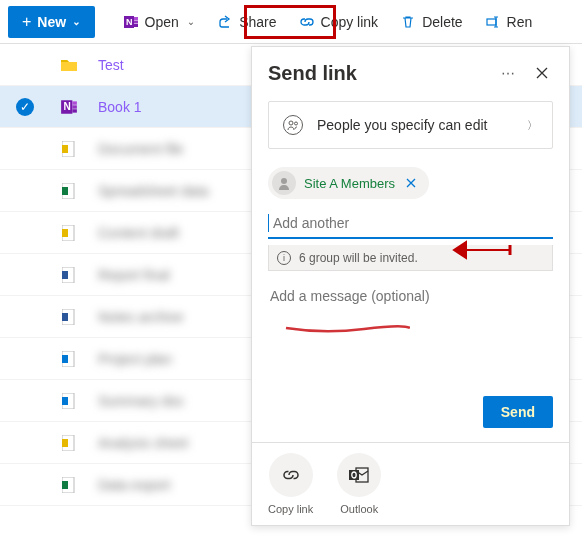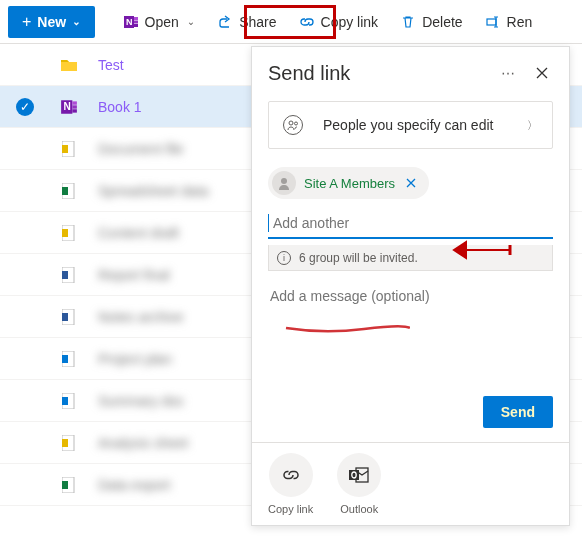--- a/index.html
+++ b/index.html
@@ -25,25 +25,25 @@
   .radio.checked { border: none; background: #0078d4; color:#fff;}
   .radio.checked::after { content:"✓"; font-size:12px; color:#fff;}
   .row.nochk .radio { opacity:0;}
   .ficon { width: 18px; height: 18px; margin-right: 20px; margin-left:12px; display:inline-flex;align-items:center;justify-content:center;}
   .fname { font-size: 14px; color: #8b5cf6; }
   .fname.blurred { filter: blur(4px); color:#777;}
 
   
   .panel { position: absolute; top: 46px; left: 251px; width: 319px; height: 480px; background: #fff; border: 1px solid #ddd; box-shadow: 0 2px 8px rgba(0,0,0,0.12); padding: 14px 16px 10px 16px; display:flex;flex-direction:column;}
   .panel-head { display: flex; align-items: center; justify-content: space-between; }
-  .panel-title { font-size: 20px; font-weight: 400; color: #323130; }
+  .panel-title { font-size: 20px; font-weight: 700; color: #323130; }
   .panel-head .icons { display:flex; gap:12px; align-items:center;}
   .panel-head button { background:none;border:none;cursor:pointer;color:#605e5c;font-size:14px;padding:4px;}
 
-  .perm-box { margin-top: 16px; border: 1px solid #e1dfdd; border-radius: 2px; height: 48px; display:flex;align-items:center;padding:0 14px;gap:20px;cursor:pointer;}
+  .perm-box { margin-top: 16px; border: 1px solid #e1dfdd; border-radius: 2px; height: 48px; display:flex;align-items:center;padding:0 14px;gap:14px;cursor:pointer;}
   .perm-box .pico { width:20px;height:20px;border:1px solid #605e5c;border-radius:50%;display:flex;align-items:center;justify-content:center;color:#605e5c;}
   .perm-box .ptxt { flex:1;font-size:14px;color:#323130;}
   .perm-box .pchev { color:#605e5c;font-size:11px;}
 
   .chips-row { margin-top: 18px; display:flex; align-items:center; gap:12px;}
   .chip { display:inline-flex;align-items:center;gap:8px;background:#f3f2f1;border-radius:16px;padding:4px 10px 4px 4px;}
   .chip .avatar { width:24px;height:24px;border-radius:50%;background:#e1dfdd;display:flex;align-items:center;justify-content:center;color:#605e5c;}
   .chip .clabel { font-size:13px;color:#15803d;}
   .chip .cclose { color:#0078d4;font-size:14px;cursor:pointer;padding:0 2px;}
   .arrow-ann { position:absolute; top:190px; left:200px; pointer-events:none;}

